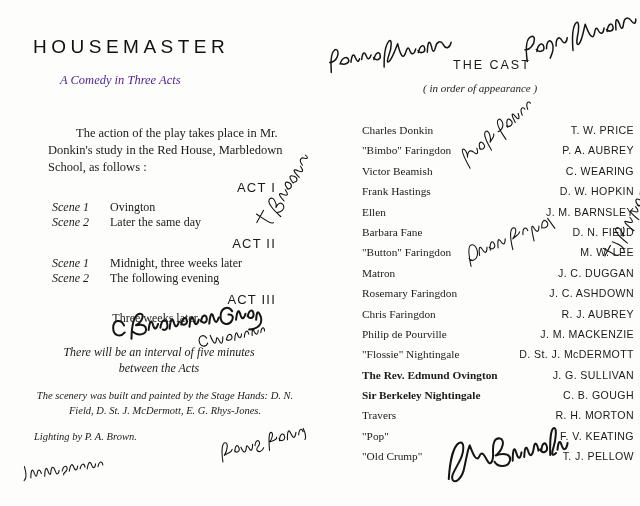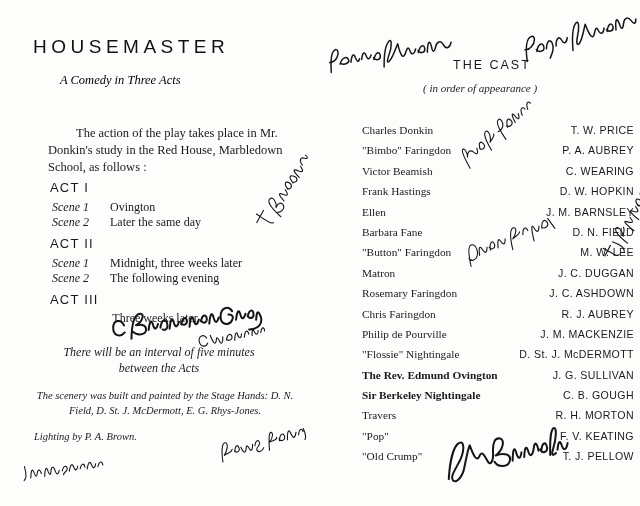--- a/index.html
+++ b/index.html
@@ -38,39 +38,39 @@
     letter-spacing: 4.5px;
     font-weight: 400;
     color: #111;
   }
   .subtitle {
     position: absolute;
     left: 60px;
     top: 73px;
     font-style: italic;
     font-size: 12.5px;
-    color: #000000;
+    color: #4c1d95;
   }
   .intro {
     position: absolute;
     left: 48px;
     top: 125px;
     width: 250px;
     font-size: 12.5px;
     line-height: 17px;
     text-indent: 28px;
   }
   .act {
     position: absolute;
     font-family: "Liberation Sans", sans-serif;
     font-size: 13px;
     letter-spacing: 1.2px;
-    text-align: left;
+    text-align: right;
     width: 210px;
-    left: 50px;
+    left: 66px;
   }
   .scene-row {
     position: absolute;
     left: 52px;
     font-size: 12px;
     width: 230px;
   }
   .scene-row .sc {
     font-style: italic;
     display: inline-block;

